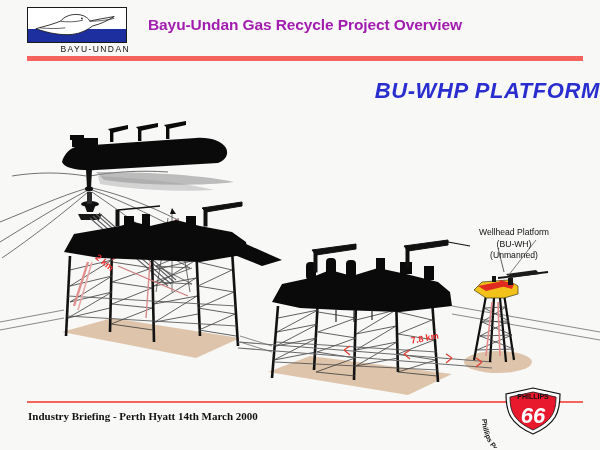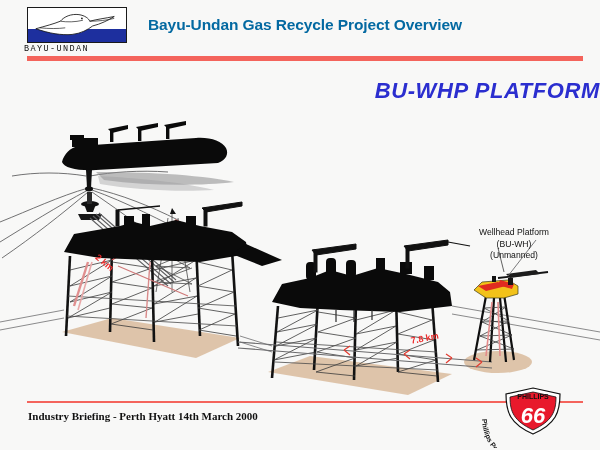--- a/index.html
+++ b/index.html
@@ -5,25 +5,25 @@
   html,body{margin:0;padding:0;background:#ffffff;}
   body{width:600px;height:450px;overflow:hidden;
        font-family:"Liberation Sans",sans-serif;}
   #slide{position:relative;width:600px;height:450px;background:#f8f8f7;overflow:hidden;}
 
   
   #logo-box{position:absolute;left:27px;top:7px;width:100px;height:36px;
             background:#ffffff;border:1px solid #1a1a1a;box-sizing:border-box;overflow:hidden;}
   #logo-water{position:absolute;left:0;bottom:0;width:100%;height:13px;background:#1d2f9e;}
   #logo-bird{position:absolute;left:0;top:0;width:100%;height:100%;}
-  #logo-caption{position:absolute;left:24px;top:44px;width:106px;text-align:left;
-                font-family:Liberation Mono, monospace;font-size:8.5px;letter-spacing:1.4px;
+  #logo-caption{position:absolute;left:24px;top:44px;width:106px;text-align:right;
+                font-family:Liberation Sans, sans-serif;font-size:8.5px;letter-spacing:1.4px;
                 color:#111;white-space:nowrap;}
   #header-title{position:absolute;left:148px;top:16px;font-size:15.5px;font-weight:bold;
-                color:#0369a1;letter-spacing:-0.1px;white-space:nowrap;}
+                color:#a21caf;letter-spacing:-0.1px;white-space:nowrap;}
   #rule-top{position:absolute;left:27px;top:56px;width:556px;height:5px;background:#f4645c;}
   #subtitle{position:absolute;left:0;top:78px;width:600px;text-align:right;
             font-size:22px;font-weight:bold;font-style:italic;color:#2b2ecf;
             letter-spacing:0.6px;}
 
   
   #rule-bot{position:absolute;left:27px;top:401px;width:556px;height:2px;background:#f4645c;}
   #footer-note{position:absolute;left:28px;top:410px;font-family:"Liberation Serif",serif;
                font-size:11px;font-weight:bold;color:#111;white-space:nowrap;}
 

